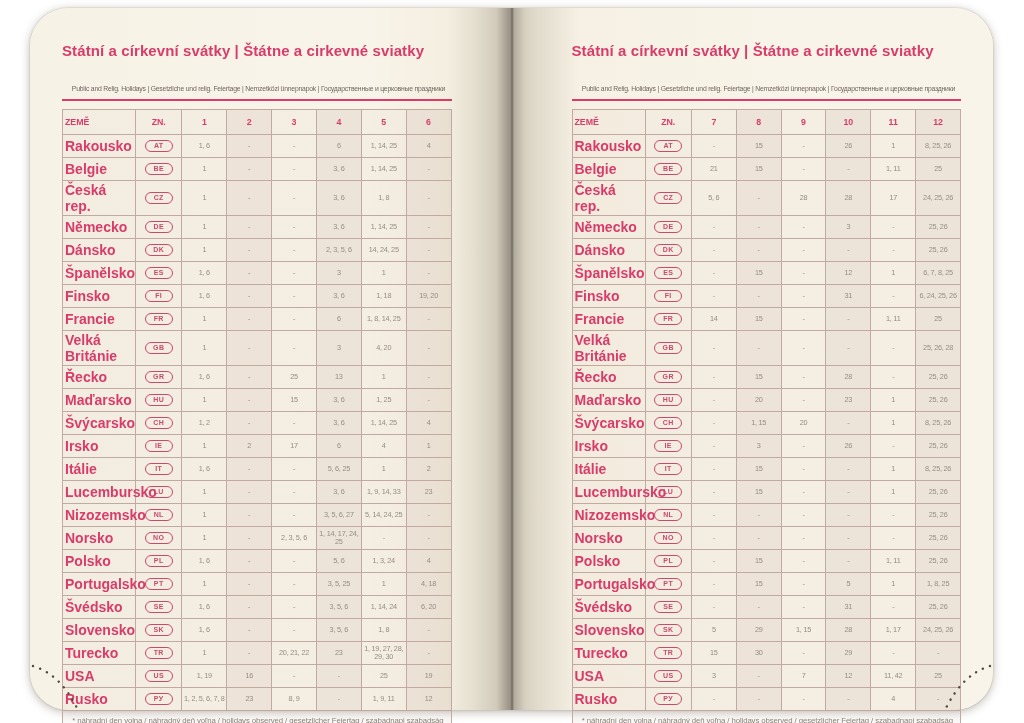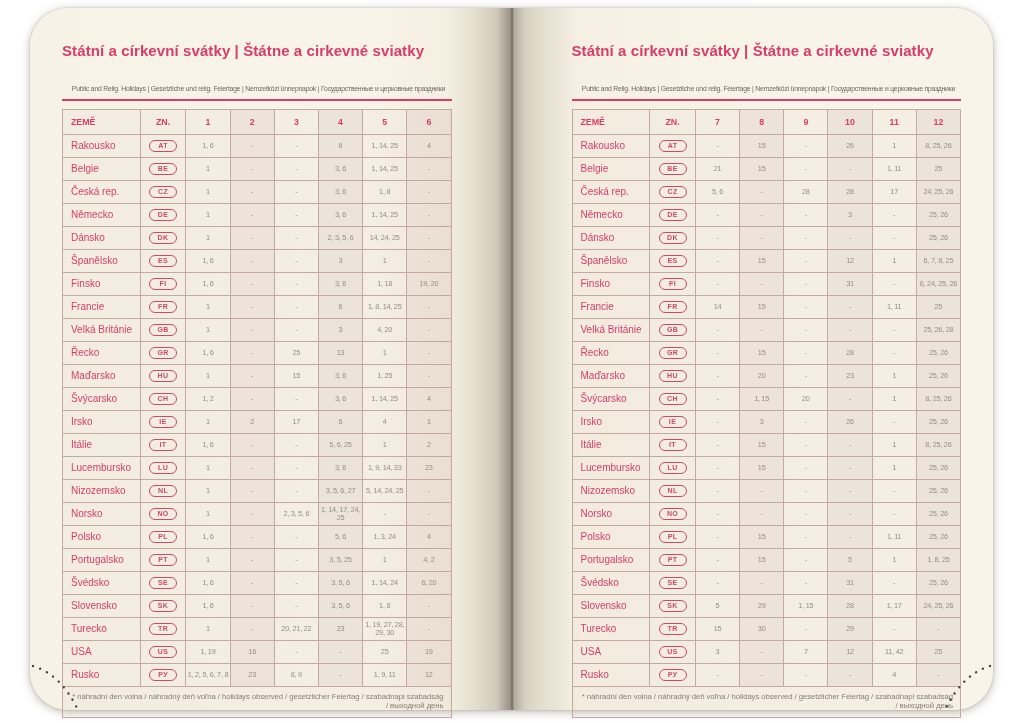--- a/index.html
+++ b/index.html
@@ -48,26 +48,26 @@
   .rule-top{height:2px;background:#d93c6a;margin-top:4px}
   .rule-bottom{height:2px;background:#a73a57;margin-top:7px}
 
   table{
     width:100%;border-collapse:collapse;margin-top:8px;
     background:rgba(180,146,132,.06);
     table-layout:fixed;
   }
   th,td{border:1px solid #c2aaa3;vertical-align:middle}
   th{height:24px;font-size:8.8px;font-weight:bold;color:#d93c6a;text-align:center;padding:0}
-  th.c-country,td.c-country{width:18.5%;text-align:left;padding-left:8px}
+  th.c-country,td.c-country{width:18.5%;text-align:left;padding-left:2px}
   th.c-code,td.c-code{width:12%;text-align:center}
   th.c-month,td.c-month{width:11.58%}
   td{height:20px;text-align:center;font-size:7.3px;letter-spacing:-.25px;
      color:#968d84;padding:1px 1px;line-height:1.15}
-  td.c-country{font-size:10px;letter-spacing:0;font-weight:normal;color:#d93c6a}
+  td.c-country{font-size:14px;letter-spacing:0;font-weight:bold;color:#d93c6a}
   .c-month:nth-child(even){background:rgba(166,131,117,.09)}
   .badge{
     display:inline-block;min-width:16px;padding:1px 5px;
     border:1.2px solid #c94a6d;border-radius:9px;
     font-size:7px;font-weight:bold;color:#c94a6d;letter-spacing:.4px;
   }
   td.c-footnote{
     text-align:right;font-size:7.8px;letter-spacing:-.1px;color:#8a8178;
     padding:6px 7px;height:auto;background:none;font-weight:normal;
   }
@@ -282,21 +282,21 @@
               <td class="c-month">4</td>
             </tr>
             <tr>
               <td class="c-country">Portugalsko</td>
               <td class="c-code"><span class="badge">PT</span></td>
               <td class="c-month">1</td>
               <td class="c-month">-</td>
               <td class="c-month">-</td>
               <td class="c-month">3, 5, 25</td>
               <td class="c-month">1</td>
-              <td class="c-month">4, 2</td>
+              <td class="c-month">4, 18</td>
             </tr>
             <tr>
               <td class="c-country">Švédsko</td>
               <td class="c-code"><span class="badge">SE</span></td>
               <td class="c-month">1, 6</td>
               <td class="c-month">-</td>
               <td class="c-month">-</td>
               <td class="c-month">3, 5, 6</td>
               <td class="c-month">1, 14, 24</td>
               <td class="c-month">6, 20</td>

